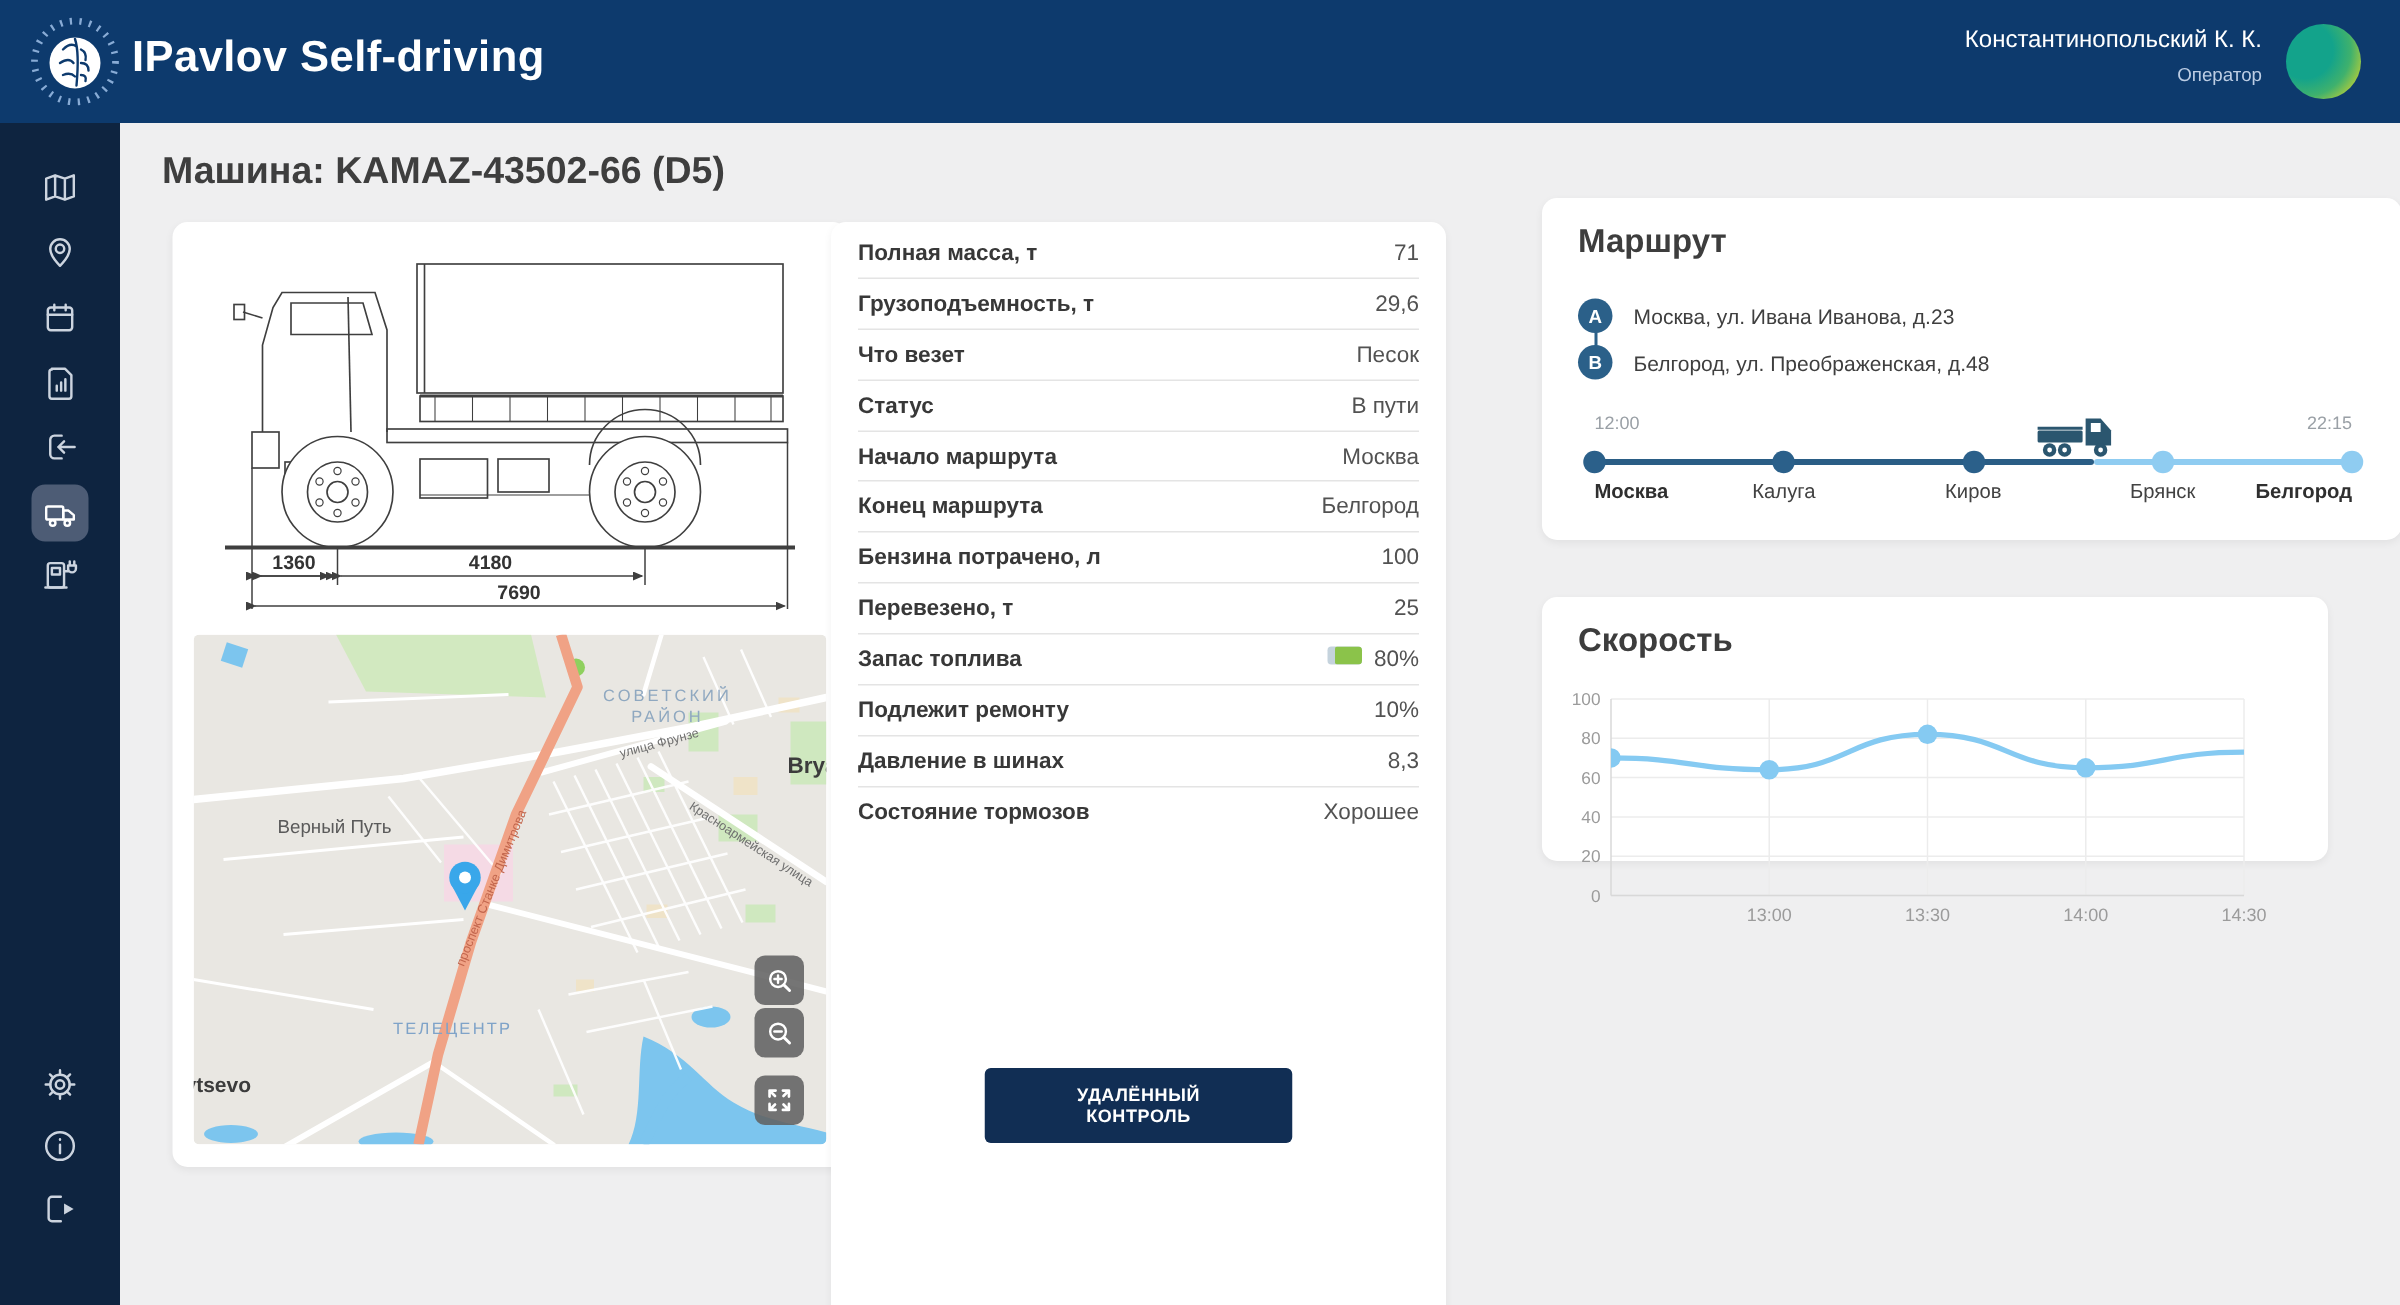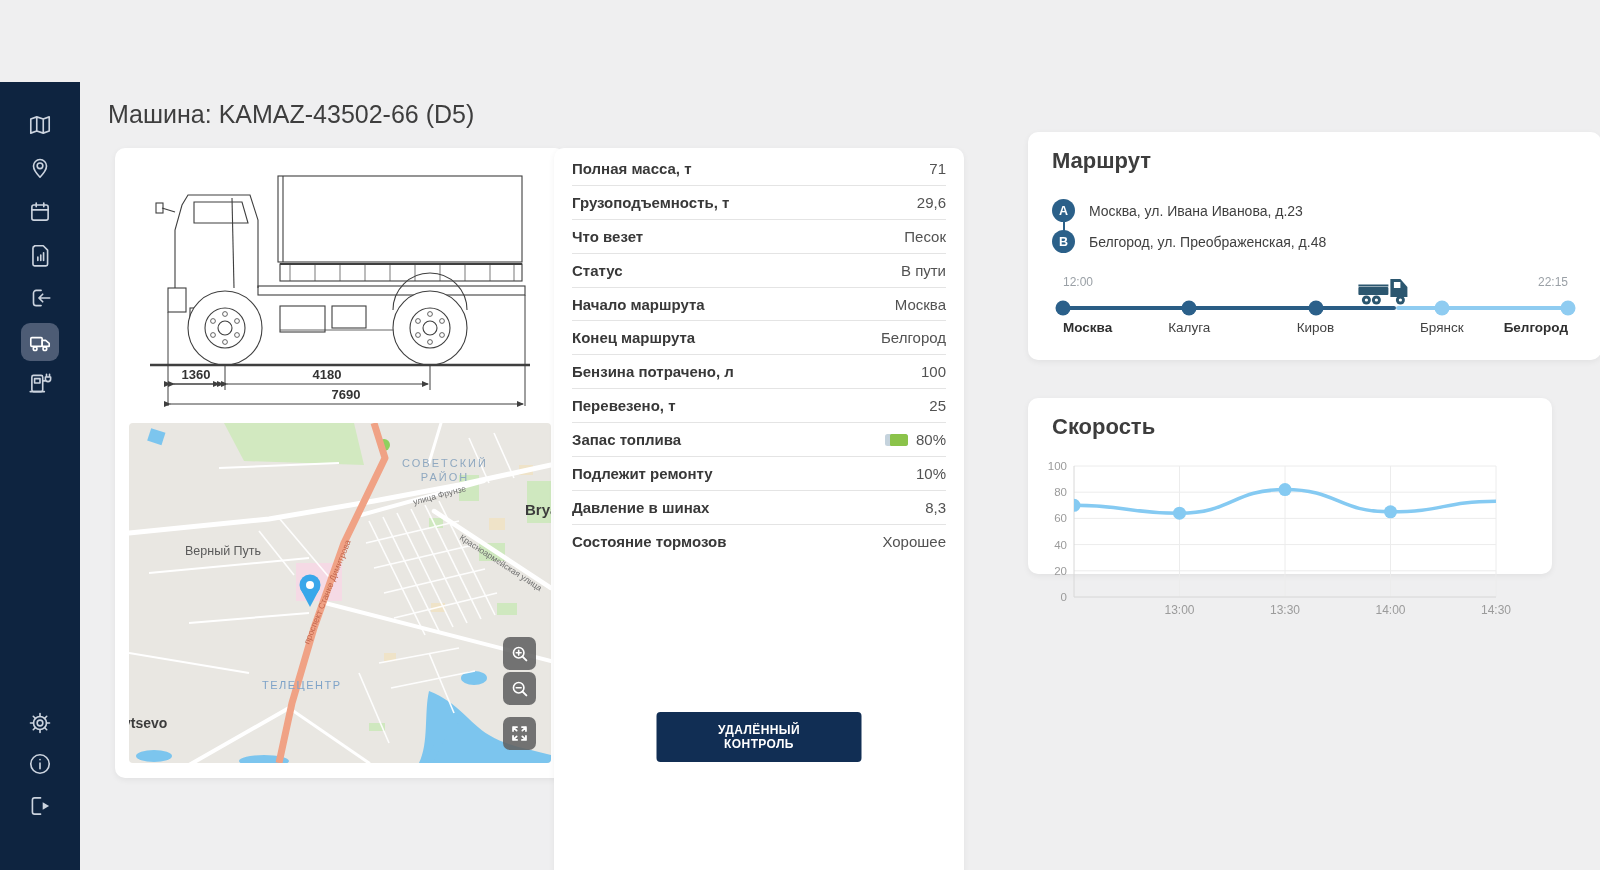--- a/index.html
+++ b/index.html
@@ -14,42 +14,42 @@
   .user-role{font-size:12.5px;color:#bccde4;margin-top:7px;}
   .avatar{position:absolute;right:26px;top:16px;width:50px;height:50px;border-radius:50%;cursor:pointer;
           background:radial-gradient(circle at 25% 35%, #13a38b 38%, #3fb16d 62%, #c9d231 88%, #e4d92c 100%);}
   
   .sidebar{position:absolute;left:0;top:82px;width:80px;height:788px;background:#0e2440;z-index:4;}
   .side-item{position:absolute;left:27px;width:26px;height:26px;cursor:pointer;}
   .side-item svg{width:26px;height:26px;display:block;}
   .side-item.active{left:21px;width:38px;height:38px;background:#4d5c75;border-radius:9px;
                     display:flex;align-items:center;justify-content:center;}
   
-  .page-title{position:absolute;left:108px;top:100px;margin:0;font-size:25px;font-weight:400;color:#3e3e3e;}
+  .page-title{position:absolute;left:108px;top:100px;margin:0;font-size:25px;font-weight:700;color:#3e3e3e;}
   .card{position:absolute;background:#fff;border-radius:10px;box-shadow:0 2px 6px rgba(0,0,0,.06);}
   .vehicle-card{left:115px;top:148px;width:450px;height:630px;}
   .specs-card{left:554px;top:148px;width:410px;height:746px;}
   .route-card{left:1028px;top:132px;width:573px;height:228px;}
   .speed-card{left:1028px;top:398px;width:507px;height:176px;padding-left:17px;}
   .card h2{position:absolute;left:24px;top:16px;margin:0;font-size:22px;font-weight:700;color:#3d3d3d;}
   
   .truck-drawing{position:absolute;left:15px;top:12px;width:420px;height:252px;}
   
   .map{position:absolute;left:14px;top:275px;width:422px;height:340px;border-radius:4px;overflow:hidden;cursor:grab;}
   .map svg.map-graphic{position:absolute;left:0;top:0;}
   .map-btn{position:absolute;left:374px;width:33px;height:33px;background:rgba(97,97,97,.87);border-radius:7px;
            display:flex;align-items:center;justify-content:center;cursor:pointer;}
   .map-btn svg{width:21px;height:21px;}
   .map-btn.zin{top:214px;} .map-btn.zout{top:249px;} .map-btn.full{top:294px;}
   
   .specs-table{position:absolute;left:18px;right:18px;top:4px;}
   .spec-row{display:flex;align-items:center;justify-content:space-between;height:32.9px;border-bottom:1px solid #e4e4e4;}
   .spec-row:last-child{border-bottom:none;}
   .spec-label{font-size:15px;font-weight:700;color:#383838;}
-  .spec-value{font-size:15px;color:#525252;display:flex;align-items:center;gap:8px;}
+  .spec-value{font-size:15px;color:#525252;display:flex;align-items:flex-start;gap:8px;}
   .battery{width:23px;height:12px;border-radius:2.5px;background:#c5d3dd;overflow:hidden;
            display:inline-flex;justify-content:flex-end;}
   .battery-fill{height:100%;background:#8bc34a;border-radius:1.5px;}
   .remote-btn{position:absolute;left:50%;transform:translateX(-50%);top:564px;border:none;cursor:pointer;
               background:#112e54;color:#fff;font-family:inherit;font-size:12px;font-weight:700;
               letter-spacing:.4px;padding:11px 27px;border-radius:4px;}
   
   .route-point{position:absolute;left:24px;display:flex;align-items:center;gap:14px;}
   .route-point.a{top:67px;} .route-point.b{top:98px;}
   .pt-marker{width:23px;height:23px;border-radius:50%;background:#2b6089;color:#fff;font-size:12.5px;font-weight:700;
@@ -71,20 +71,33 @@
   .tl-label.bold{font-weight:700;color:#2f2f2f;}
   
   #speed-svg{position:absolute;left:16px;top:56px;overflow:visible;}
   text{font-family:"Liberation Sans",sans-serif;}
 </style>
 </head>
 <body>
 
 <div class="app">
 
+  <header class="header">
+    <svg class="logo" viewBox="0 0 64 64">
+      <circle cx="32" cy="32" r="27" fill="none" stroke="#9fc0e8" stroke-width="4.5" stroke-dasharray="1.5 5" opacity=".85"></circle>
+      <circle cx="32" cy="33" r="17" fill="#ffffff"></circle>
+      <path d="M32 17 q3 9 1 31 M24 24 q5 -5 9 -2 M22 33 q6 -4 9 0 M24 41 q5 -2 8 1 M36 24 q4 2 3 7 M36 33 q5 0 5 5 M36 41 q4 0 3 4" fill="none" stroke="#0d3a6d" stroke-width="1.6" stroke-linecap="round"></path>
+    </svg>
+    <div class="app-title">IPavlov Self-driving</div>
+    <div class="user-info">
+      <div class="user-name">Константинопольский К. К.</div>
+      <div class="user-role">Оператор</div>
+    </div>
+    <div class="avatar"></div>
+  </header>
 
   <nav class="sidebar">
     <div class="side-item" style="top:30px">
       <svg viewBox="0 0 24 24" fill="none" stroke="#ccd4df" stroke-width="1.5" stroke-linejoin="round">
         <path d="M3.5 6.5 L9 4.5 L15 6.5 L20.5 4.5 V17.5 L15 19.5 L9 17.5 L3.5 19.5 Z M9 4.5 V17.5 M15 6.5 V19.5"></path>
       </svg>
     </div>
     <div class="side-item" style="top:73px">
       <svg viewBox="0 0 24 24" fill="none" stroke="#ccd4df" stroke-width="1.5" stroke-linejoin="round">
         <path d="M12 20.5 C8.2 16.6 6 13.4 6 10.2 a6 6 0 0 1 12 0 c0 3.2 -2.2 6.4 -6 10.3 z"></path>

